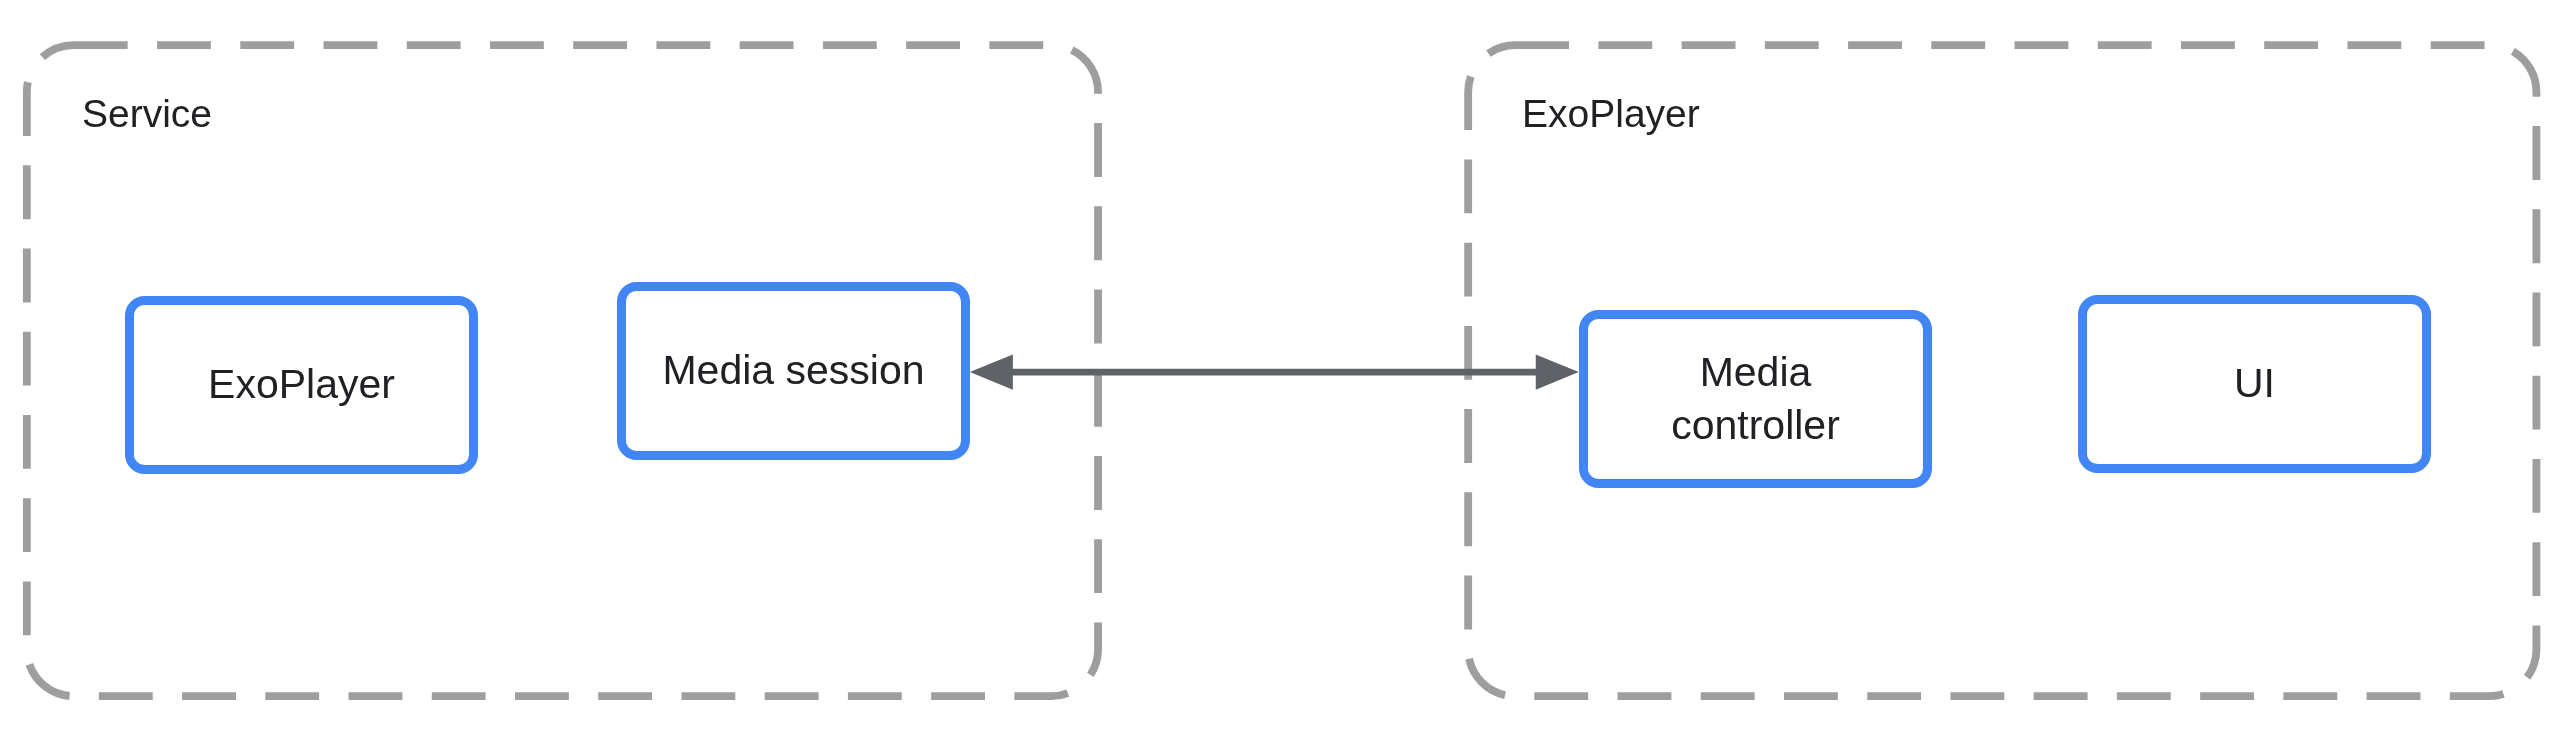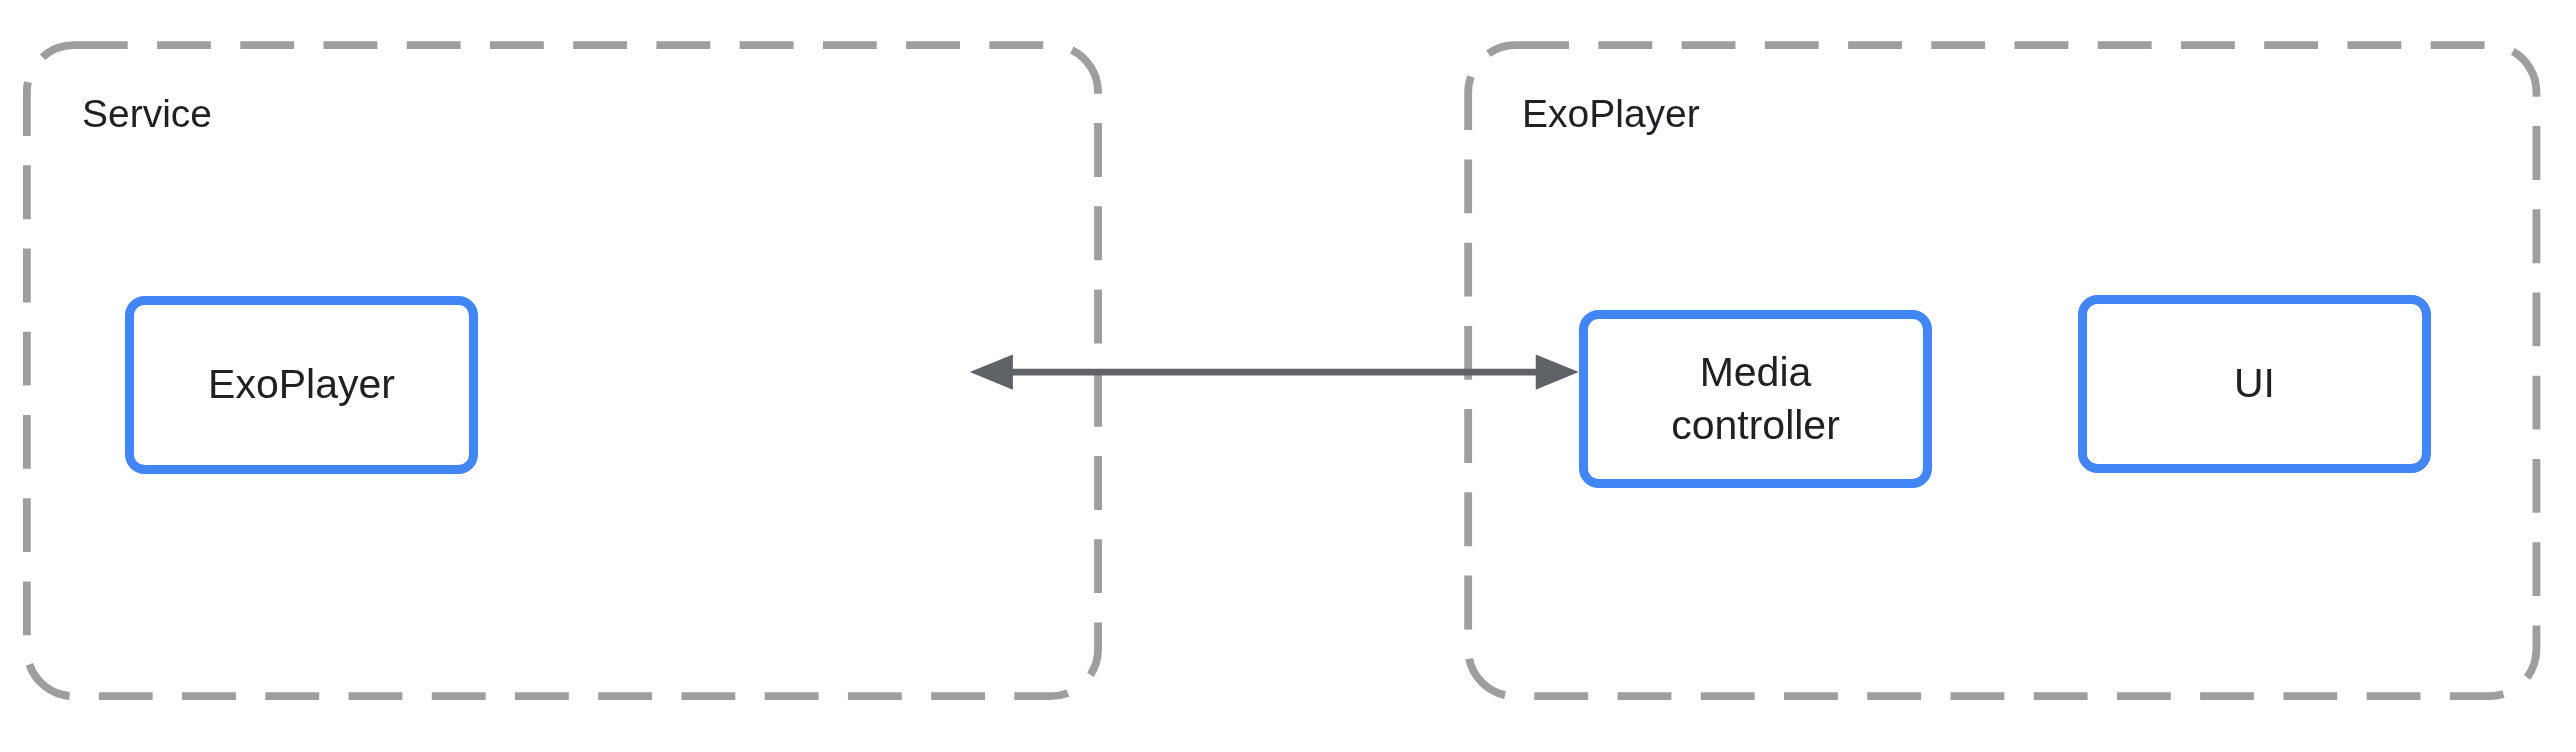--- a/index.html
+++ b/index.html
@@ -86,20 +86,23 @@
   </svg>
 
   <div class="group-label" style="left:74px; top:93px;">Service</div>
 
   <div class="group-label" style="left:1514px; top:93px;">ExoPlayer</div>
 
   <div class="node" style="left:125px; top:296px;">
     <span class="node-label">ExoPlayer</span>
   </div>
 
+  <div class="node" style="left:617px; top:282px;">
+    <span class="node-label">Media session</span>
+  </div>
 
   <div class="node" style="left:1579px; top:282px;margin-top:28px;">
     <span class="node-label">Media
 controller</span>
   </div>
 
   <div class="node" style="left:2078px; top:272px;margin-top:23px;">
     <span class="node-label">UI</span>
   </div>
 

